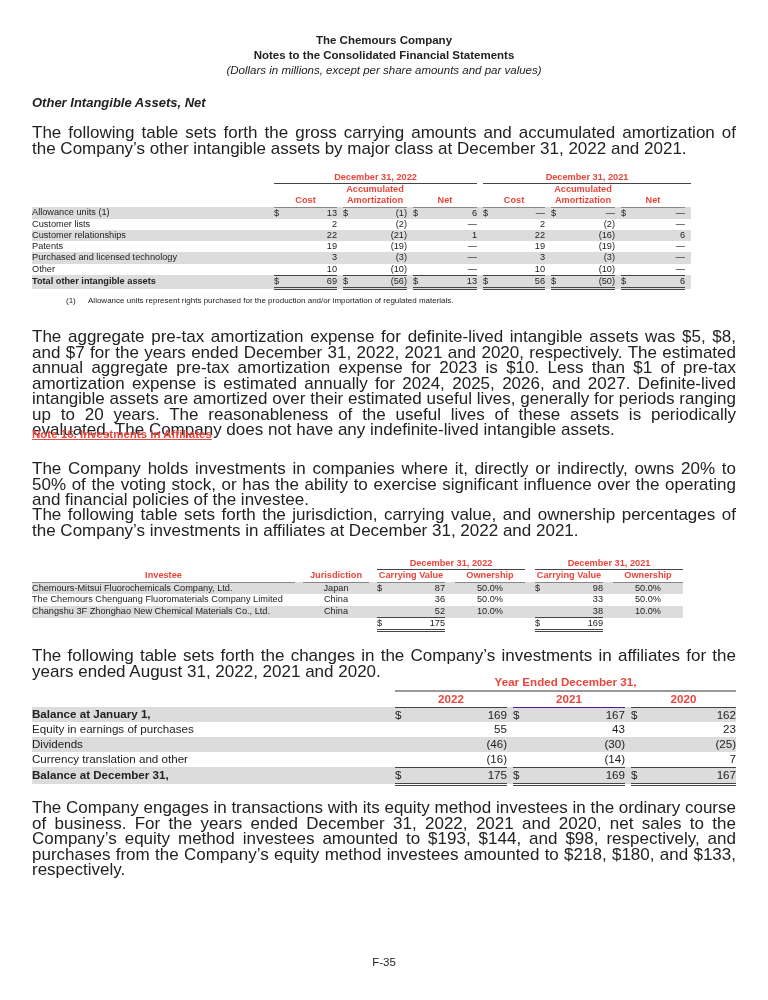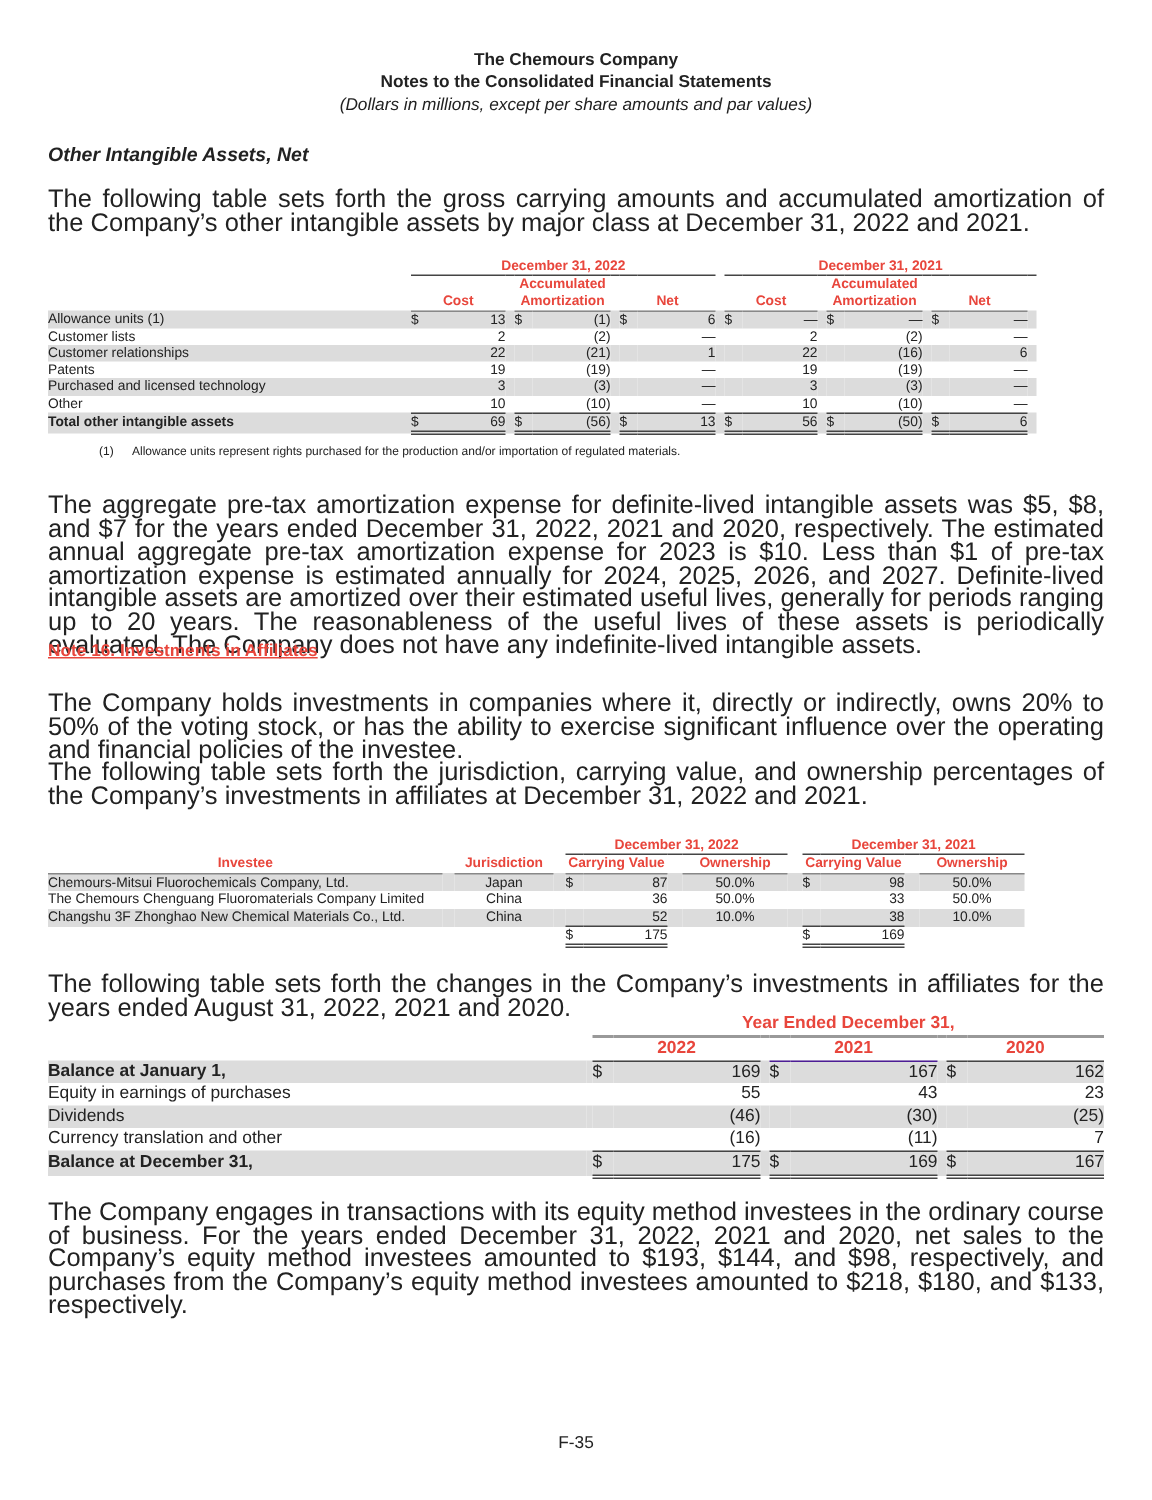--- a/index.html
+++ b/index.html
@@ -452,21 +452,21 @@
         <td class="dol"></td>
         <td class="num">(25)</td>
       </tr>
       <tr>
         <td>Currency translation and other</td>
         <td></td>
         <td class="dol"></td>
         <td class="num">(16)</td>
         <td></td>
         <td class="dol"></td>
-        <td class="num">(11)</td>
+        <td class="num">(14)</td>
         <td></td>
         <td class="dol"></td>
         <td class="num">7</td>
       </tr>
       <tr class="shade">
         <td style="font-weight:bold">Balance at December 31,</td>
         <td></td>
         <td class="dol" style="border-top:1px solid #444;border-bottom:3px double #444">$</td>
         <td class="num" style="border-top:1px solid #444;border-bottom:3px double #444">175</td>
         <td></td>

